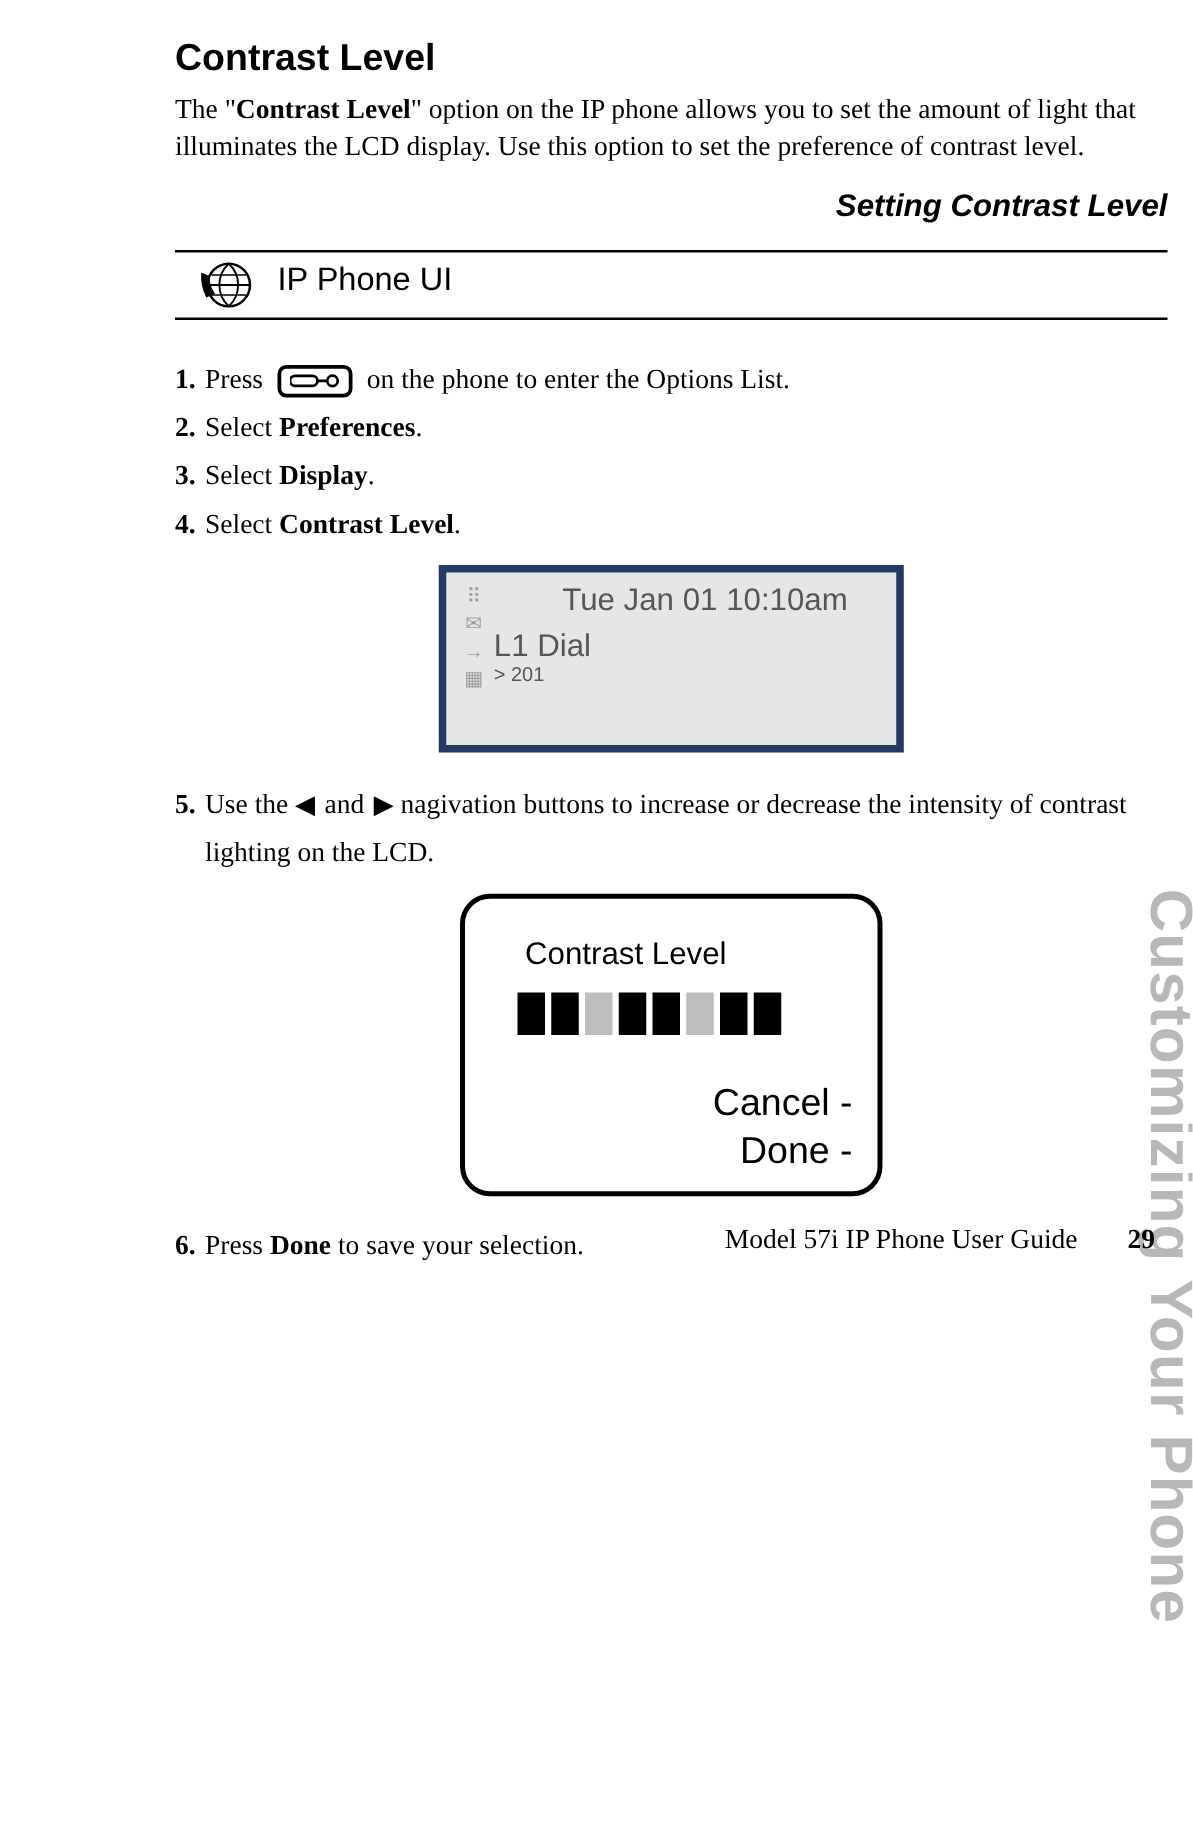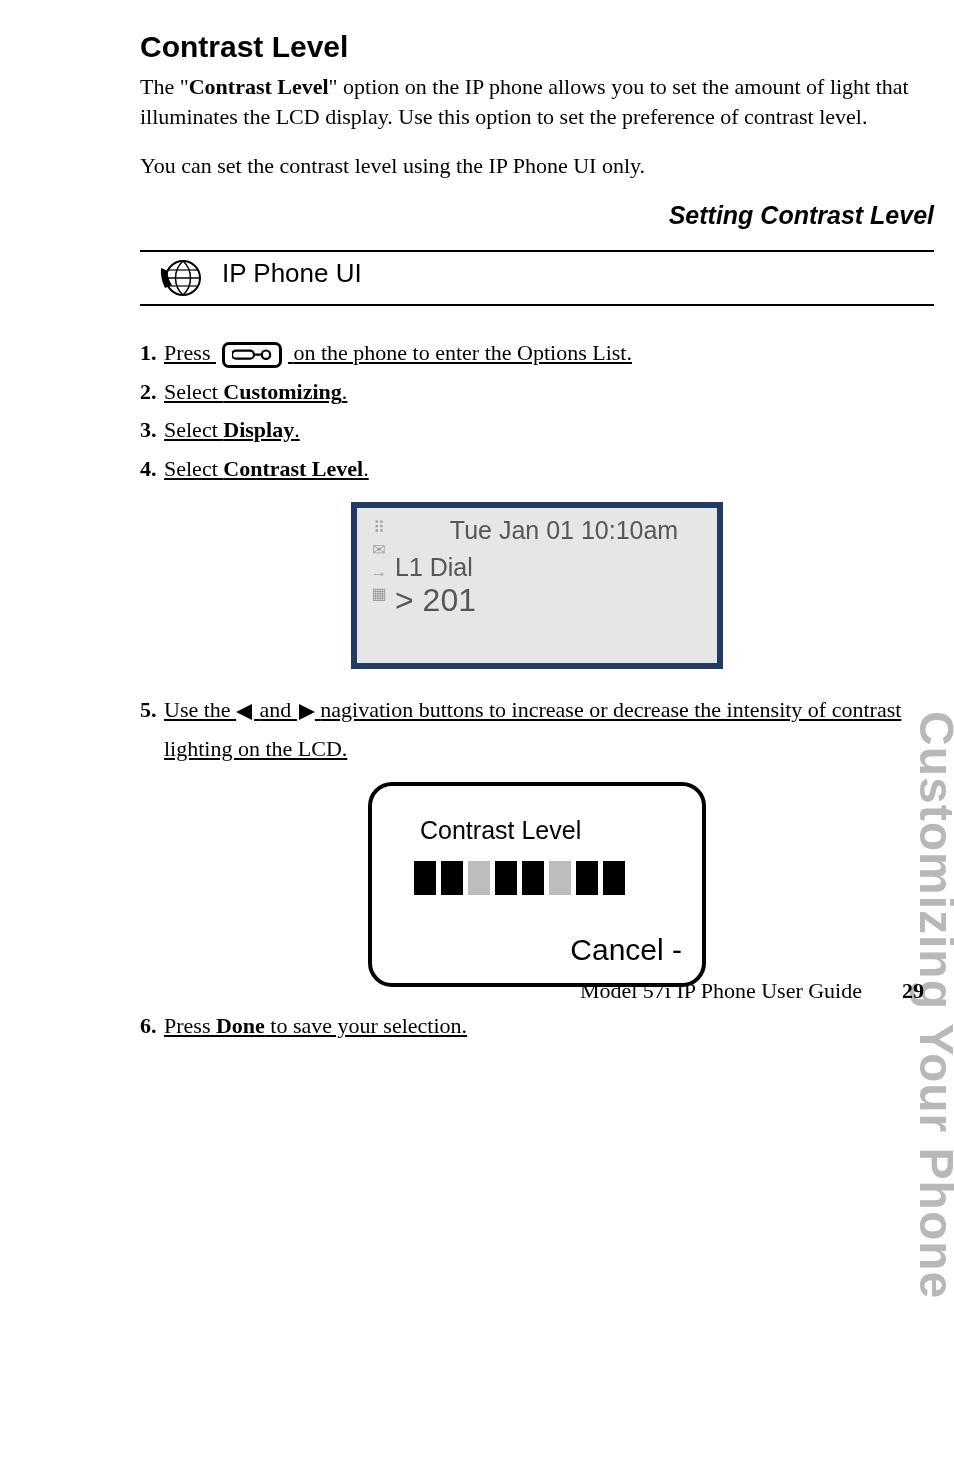--- a/index.html
+++ b/index.html
@@ -8,36 +8,36 @@
   .h2 { font-family: "Segoe UI", "Helvetica Neue", Arial, sans-serif; font-weight: 600; font-size: 30px; margin-bottom: 8px; }
   .body-p { font-size: 22px; line-height: 1.35; margin-bottom: 20px; }
   .body-p .bold { font-weight: bold; }
   .h3 { font-family: "Segoe UI", "Helvetica Neue", Arial, sans-serif; font-weight: 700; font-style: italic; font-size: 25px; margin: 10px 0 20px; text-align: right; }
   .ui-bar-wrap { margin: 0 0 28px 0; }
   .ui-bar-wrap hr { border: none; border-top: 2px solid #000; }
   .ui-bar { display: flex; align-items: flex-start; gap: 18px; padding: 6px 0 6px 18px; }
   .ui-bar-label { font-family: "Segoe UI", "Helvetica Neue", Arial, sans-serif; font-size: 26px; font-weight: 400; }
   .phone-globe { width: 46px; height: 40px; }
   .steps { list-style: none; counter-reset: s; margin: 0 0 14px 0; }
-  .steps li { counter-increment: s; font-size: 22px; line-height: 1.75; position: relative; padding-left: 24px; text-decoration: underline; }
+  .steps li { counter-increment: s; font-size: 22px; line-height: 1.75; position: relative; padding-left: 24px; }
   .steps li::before { content: counter(s) "."; font-weight: bold; position: absolute; left: 0; }
   .steps li .bold { font-weight: bold; }
   .opt-btn { display: inline-block; vertical-align: middle; width: 60px; height: 26px; border: 3px solid #000; border-radius: 7px; margin: 0 6px; background: #fff; position: relative; }
   .opt-btn svg { position: absolute; left: 50%; top: 50%; transform: translate(-50%,-52%); }
   .tri-left, .tri-right { display: inline-block; vertical-align: middle; }
   .tri-left svg, .tri-right svg { display: block; }
   .screen-wrap { display: flex; justify-content: center; margin: 10px 0 22px; }
   .screen1 { width: 372px; border: 6px solid #233a63; background: #e6e6e6; padding: 8px 8px 44px 8px; font-family: "Segoe UI", "Helvetica Neue", Arial, sans-serif; color: #54565a; }
   .screen1 .row { display: flex; align-items: flex-start; }
   .screen1 .icons { width: 28px; display: flex; flex-direction: column; align-items: center; gap: 6px; padding-top: 4px; }
   .screen1 .icons span { font-size: 16px; opacity: .5; line-height: 1; }
   .screen1 .content { flex: 1; }
   .screen1 .date { font-size: 25px; text-align: center; padding-left: 26px; margin-bottom: 8px; }
   .screen1 .line { font-size: 25px; padding-left: 2px; }
-  .screen1 .num { font-size: 32px; padding-left: 2px; }
+  .screen1 .num { font-size: 16px; padding-left: 2px; }
   .screen2-wrap { display: flex; justify-content: center; margin: 10px 0 20px; }
   .screen2 { width: 338px; border: 4px solid #000; border-radius: 24px; padding: 30px 20px 14px 20px; font-family: "Segoe UI", "Helvetica Neue", Arial, sans-serif; color: #000; }
   .screen2 .title { font-size: 25px; margin: 0 0 16px 28px; }
   .screen2 .label { font-size: 25px; margin: 0 0 8px 40px; }
   .bars { display: flex; gap: 5px; margin: 0 0 36px 22px; }
   .bars .bar { width: 22px; height: 34px; background: #000; }
   .bars .bar.off { background: #bdbdbd; }
   .screen2 .right { text-align: right; font-size: 30px; line-height: 1.25; }
   .side-text { position: absolute; right: 30px; top: 640px; height: 730px; display: flex; align-items: center; }
   .side-text span { writing-mode: vertical-rl; font-family: "Segoe UI", "Helvetica Neue", Arial, sans-serif; font-weight: 700; font-size: 48px; color: #b8b8b8; letter-spacing: 1px; }
@@ -47,21 +47,20 @@
 </head>
 <body>
 <div class="page">
 
   <div class="h2">Contrast Level</div>
 
   <p class="body-p">
     <span>The </span>"<span class="bold">Contrast Level</span>"<span> option on the IP phone allows you to set the amount of light that illuminates the LCD display. Use this option to set the preference of contrast level.</span>
   </p>
 
-  <p class="body-p">You can set the contrast level using the IP Phone UI only.</p>
 
   <div class="h3">Setting Contrast Level</div>
 
   <div class="ui-bar-wrap">
     <hr>
     <div class="ui-bar">
       <span class="phone-globe">
         <svg viewBox="0 0 46 40" width="46" height="40">
           <ellipse cx="25" cy="20" rx="17" ry="17" fill="none" stroke="#000" stroke-width="2"></ellipse>
           <path d="M25 3 C15 12 15 28 25 37" fill="none" stroke="#000" stroke-width="1.5"></path>
@@ -82,21 +81,21 @@
       <span>Press </span>
       <span class="opt-btn">
         <svg width="40" height="16" viewBox="0 0 40 16">
           <rect x="0" y="4" width="22" height="8" rx="4" fill="none" stroke="#000" stroke-width="2.2"></rect>
           <line x1="22" y1="8" x2="30" y2="8" stroke="#000" stroke-width="2.2"></line>
           <circle cx="34" cy="8" r="4.2" fill="none" stroke="#000" stroke-width="2.2"></circle>
         </svg>
       </span>
       <span> on the phone to enter the Options List.</span>
     </li>
-    <li><span>Select </span><span class="bold">Customizing</span><span>.</span></li>
+    <li><span>Select </span><span class="bold">Preferences</span><span>.</span></li>
     <li><span>Select </span><span class="bold">Display</span><span>.</span></li>
     <li><span>Select </span><span class="bold">Contrast Level</span><span>.</span></li>
   </ol>
 
   <div class="screen-wrap">
     <div class="screen1">
       <div class="row">
         <div class="icons">
           <span>⠿</span>
           <span>✉</span>
@@ -134,20 +133,21 @@
         <div class="bar"></div>
         <div class="bar off"></div>
         <div class="bar"></div>
         <div class="bar"></div>
         <div class="bar off"></div>
         <div class="bar"></div>
         <div class="bar"></div>
       </div>
       <div class="right">
         <div>Cancel -</div>
+        <div>Done -</div>
       </div>
     </div>
   </div>
 
   <ol class="steps" start="6" style="counter-reset: s 5">
     <li><span>Press </span><span class="bold">Done</span><span> to save your selection.</span></li>
   </ol>
 
   <div class="side-text">
     <span>Customizing Your Phone</span>

